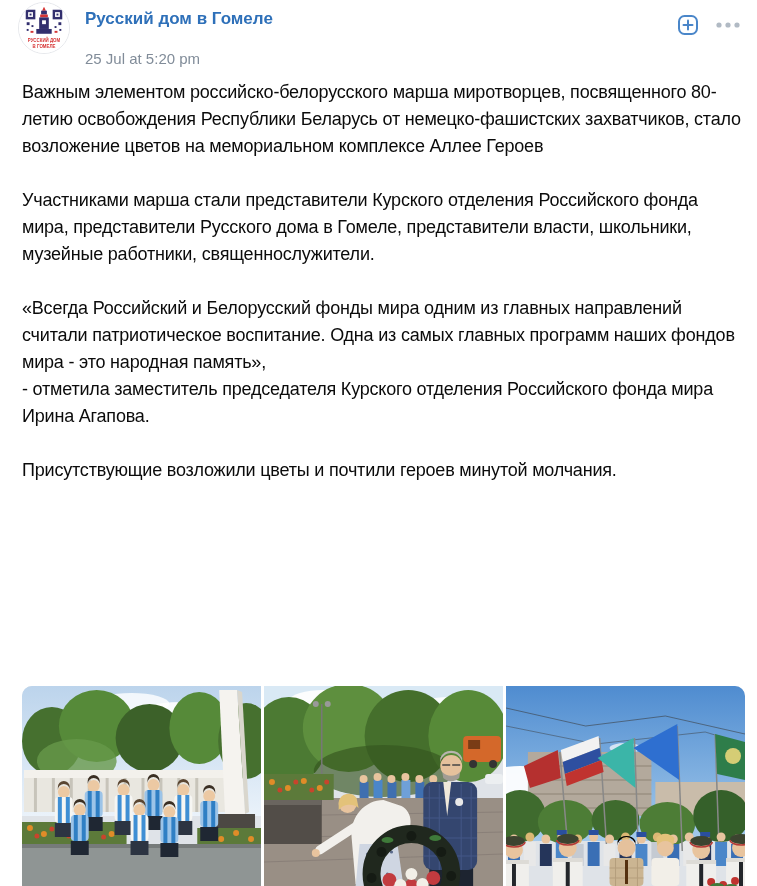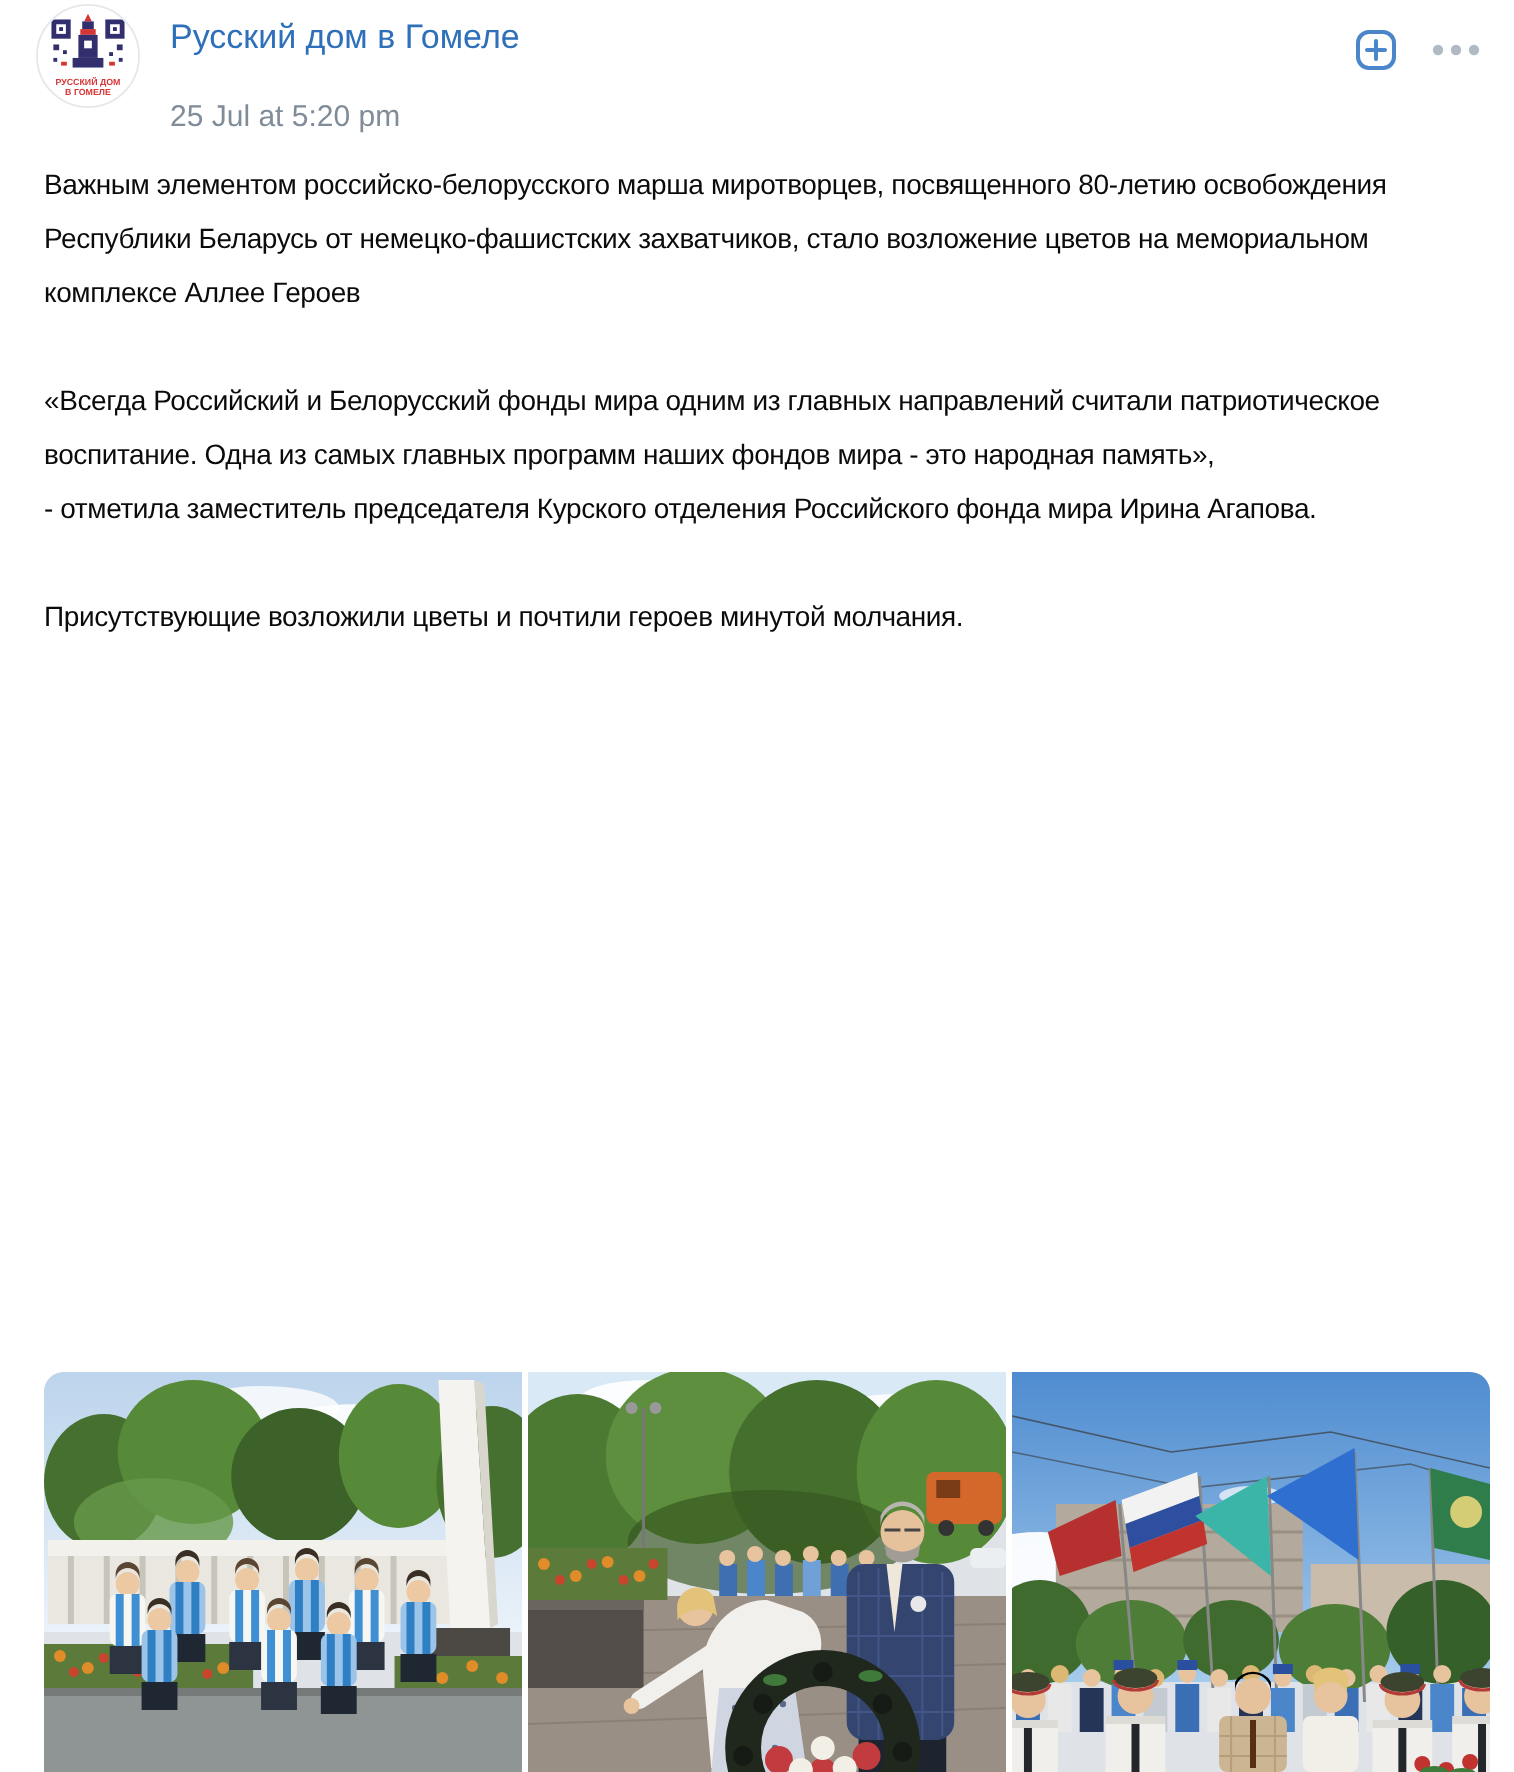--- a/index.html
+++ b/index.html
@@ -5,28 +5,28 @@
   html,body{margin:0;padding:0;background:#ffffff;}
   body{width:757px;height:886px;overflow:hidden;font-family:"Liberation Sans",sans-serif;}
   .post{position:relative;width:757px;height:886px;background:#fff;}
 
   
   .header{position:absolute;top:2px;left:18px;right:10px;display:flex;align-items:flex-start;}
   .avatar{width:52px;height:52px;border-radius:50%;border:1px solid #e6e8ec;box-sizing:border-box;
           overflow:hidden;background:#fff;flex:0 0 auto;cursor:pointer;}
   .avatar svg{display:block;width:100%;height:100%;}
   .header-info{margin-left:15px;padding-top:7px;}
-  .author{font-size:17px;font-weight:400;color:#2e70b9;line-height:20px;cursor:pointer;}
+  .author{font-size:17px;font-weight:700;color:#2e70b9;line-height:20px;cursor:pointer;}
   .timestamp{font-size:15px;color:#818c99;line-height:18px;margin-top:21px;cursor:pointer;}
   .actions{position:absolute;top:12px;right:16px;display:flex;align-items:center;gap:14px;}
   .icon-btn{width:26px;height:26px;display:flex;align-items:center;justify-content:center;cursor:pointer;}
 
   
   .text{position:absolute;top:79px;left:22px;width:723px;color:#0b0b0b;
-        font-size:14px;line-height:27px;letter-spacing:-0.2px;}
+        font-size:18px;line-height:27px;letter-spacing:-0.2px;}
   .text p{margin:0 0 27px 0;white-space:pre-line;}
   .text p:last-child{margin-bottom:0;}
 
   
   .photos{position:absolute;top:686px;left:22px;width:723px;height:200px;
           display:grid;grid-template-columns:repeat(3,1fr);gap:3px;}
   .photo{overflow:hidden;cursor:pointer;background:#dfe3e8;}
   .photo svg{display:block;width:100%;height:100%;}
   .photo:first-child{border-top-left-radius:10px;}
   .photo:last-child{border-top-right-radius:10px;}
@@ -85,20 +85,21 @@
       <svg width="26" height="8" viewBox="0 0 26 8">
         <circle cx="4" cy="4" r="2.6" fill="#b1bac4"></circle>
         <circle cx="13" cy="4" r="2.6" fill="#b1bac4"></circle>
         <circle cx="22" cy="4" r="2.6" fill="#b1bac4"></circle>
       </svg>
     </div>
   </div>
 
   <div class="text">
     <p>Важным элементом российско-белорусского марша миротворцев, посвященного 80-летию освобождения Республики Беларусь от немецко-фашистских захватчиков, стало возложение цветов на мемориальном комплексе Аллее Героев</p>
+    <p>Участниками марша стали представители Курского отделения Российского фонда мира, представители Русского дома в Гомеле, представители власти, школьники, музейные работники, священнослужители.</p>
     <p>«Всегда Российский и Белорусский фонды мира одним из главных направлений считали патриотическое воспитание. Одна из самых главных программ наших фондов мира - это народная память»,
 - отметила заместитель председателя Курского отделения Российского фонда мира Ирина Агапова.</p>
     <p>Присутствующие возложили цветы и почтили героев минутой молчания.</p>
   </div>
 
   <div class="photos">
 
     <div class="photo" role="img" aria-label="Школьники с голубыми лентами у белой мемориальной колоннады">
       <svg viewBox="0 0 240 200" preserveAspectRatio="none">
         <defs>

